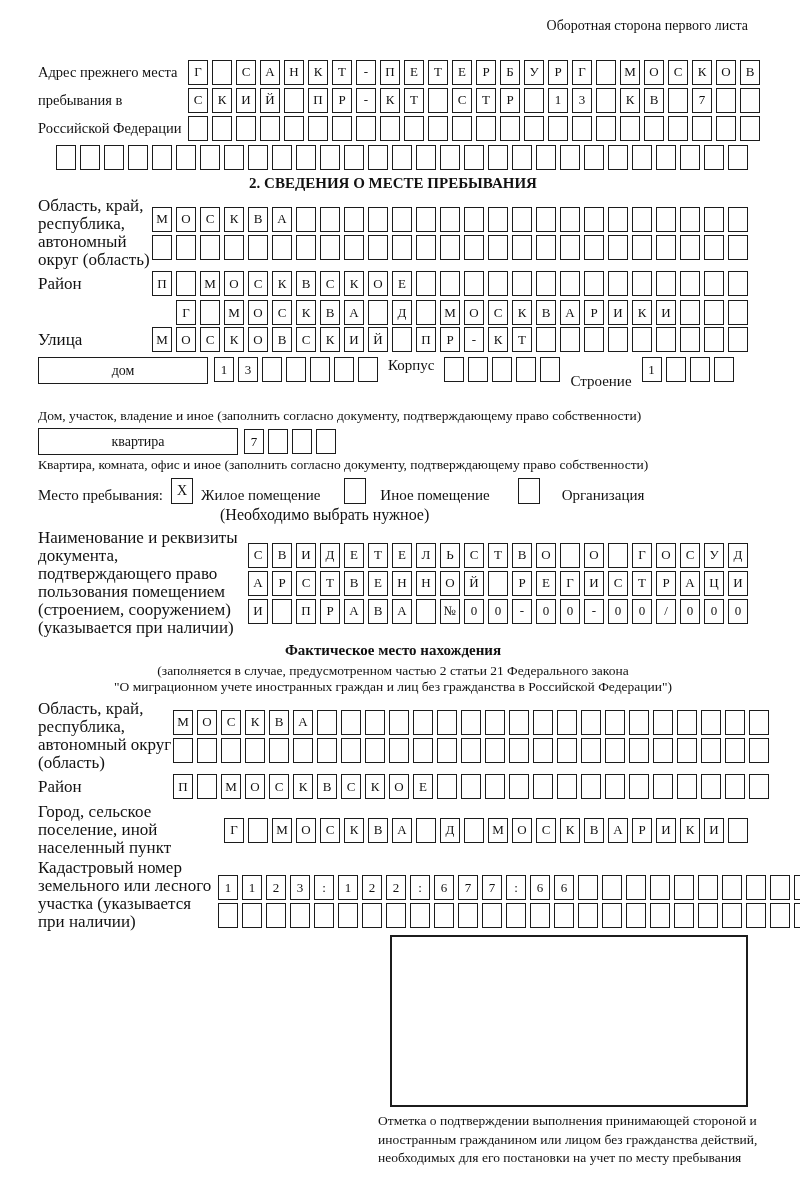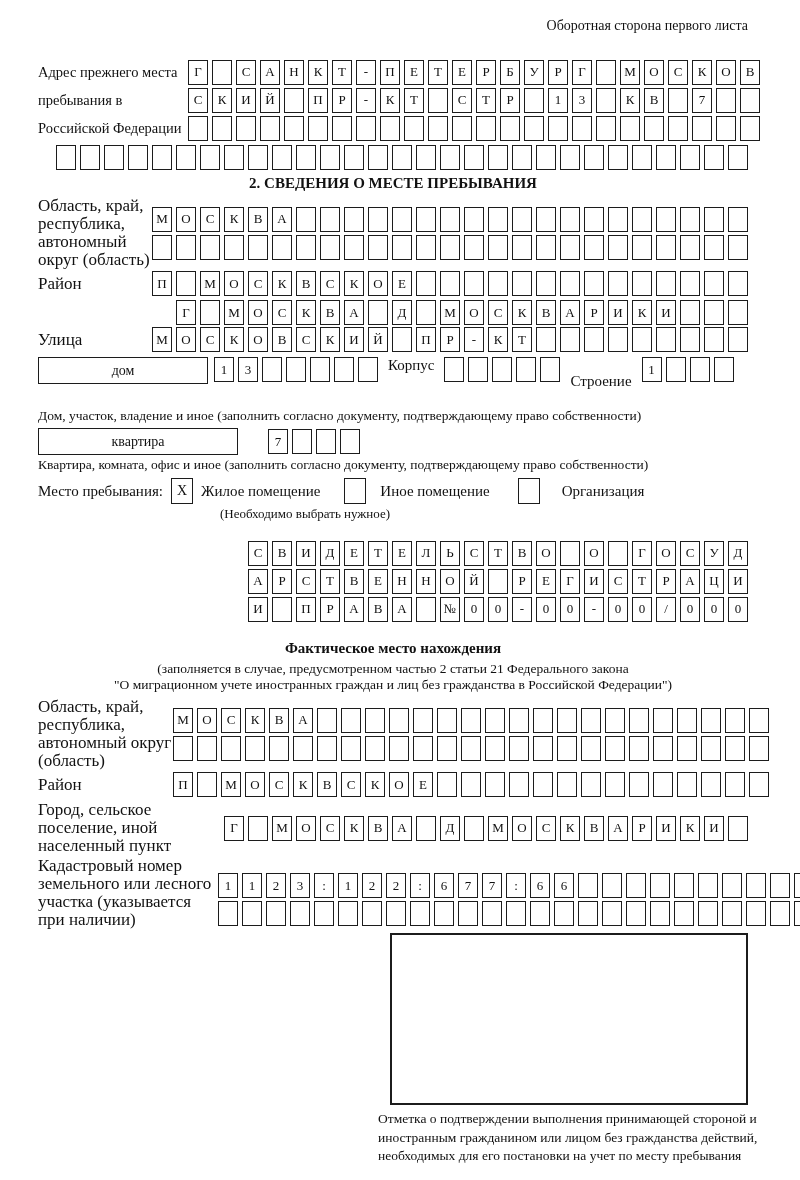--- a/index.html
+++ b/index.html
@@ -15,32 +15,32 @@
   .cells + .cells{margin-top:3px;}
   .cell{box-sizing:border-box;width:20px;height:25px;border:1.5px solid #1c1c1c;
         display:flex;align-items:center;justify-content:center;font-size:13px;background:#fff;}
   .caption{font-size:13.5px;line-height:16px;}
   .caption.center{text-align:center;}
   .sec-title{font-weight:bold;font-size:15px;text-align:center;}
   .wide-box{box-sizing:border-box;border:1.6px solid #1c1c1c;height:27px;display:flex;
             align-items:center;justify-content:center;font-size:14px;}
   .inline-lbl{font-size:15px;white-space:nowrap;}
   .house-row{display:flex;align-items:flex-start;margin-bottom:2px;}
-  .apt-row{display:flex;align-items:center;margin-bottom:2px;gap:24px;}
-  .stay-row{display:flex;align-items:center;}
+  .apt-row{display:flex;align-items:center;margin-bottom:2px;}
+  .stay-row{display:flex;align-items:flex-end;}
   .checkbox{box-sizing:border-box;width:22px;height:26px;border:1.5px solid #1c1c1c;
             display:flex;align-items:center;justify-content:center;font-size:14px;}
   .mark-area{width:358px;margin-left:auto;}
   .mark-box{box-sizing:border-box;width:358px;height:172px;border:2px solid #1c1c1c;}
   .mark-note{width:382px;margin-left:-12px;margin-top:5px;text-align:left;
              font-size:13.5px;line-height:18.5px;}
   
   .mb2{margin-bottom:2px;}.mb3{margin-bottom:3px;}.mb4{margin-bottom:4px;}
   .mb5{margin-bottom:5px;}
-  .stay-note{padding-left:182px;font-size:13px;margin-top:2px;}
+  .stay-note{padding-left:182px;font-size:16px;margin-top:2px;}
 </style>
 </head>
 <body>
 
 <div class="page">
 
   <div class="top-note">Оборотная сторона первого листа</div>
 
   <div class="frow mb3">
     <div class="side-label big-label" style="width:150px">Адрес прежнего места пребывания в Российской Федерации</div>
@@ -361,20 +361,21 @@
     <span class="checkbox" style="margin-left:8px">X</span>
     <span class="inline-lbl" style="margin-left:8px">Жилое помещение</span>
     <span class="checkbox" style="margin-left:24px"></span>
     <span class="inline-lbl" style="margin-left:14px">Иное помещение</span>
     <span class="checkbox" style="margin-left:28px"></span>
     <span class="inline-lbl" style="margin-left:22px">Организация</span>
   </div>
   <div class="stay-note mb5">(Необходимо выбрать нужное)</div>
 
   <div class="frow mb5" style="min-height:108px">
+    <div class="side-label" style="width:210px">Наименование и реквизиты документа, подтверждающего право пользования помещением (строением, сооружением) (указывается при наличии)</div>
     <div class="cellcol">
       <div class="cells">
           <span class="cell">С</span>
           <span class="cell">В</span>
           <span class="cell">И</span>
           <span class="cell">Д</span>
           <span class="cell">Е</span>
           <span class="cell">Т</span>
           <span class="cell">Е</span>
           <span class="cell">Л</span>

